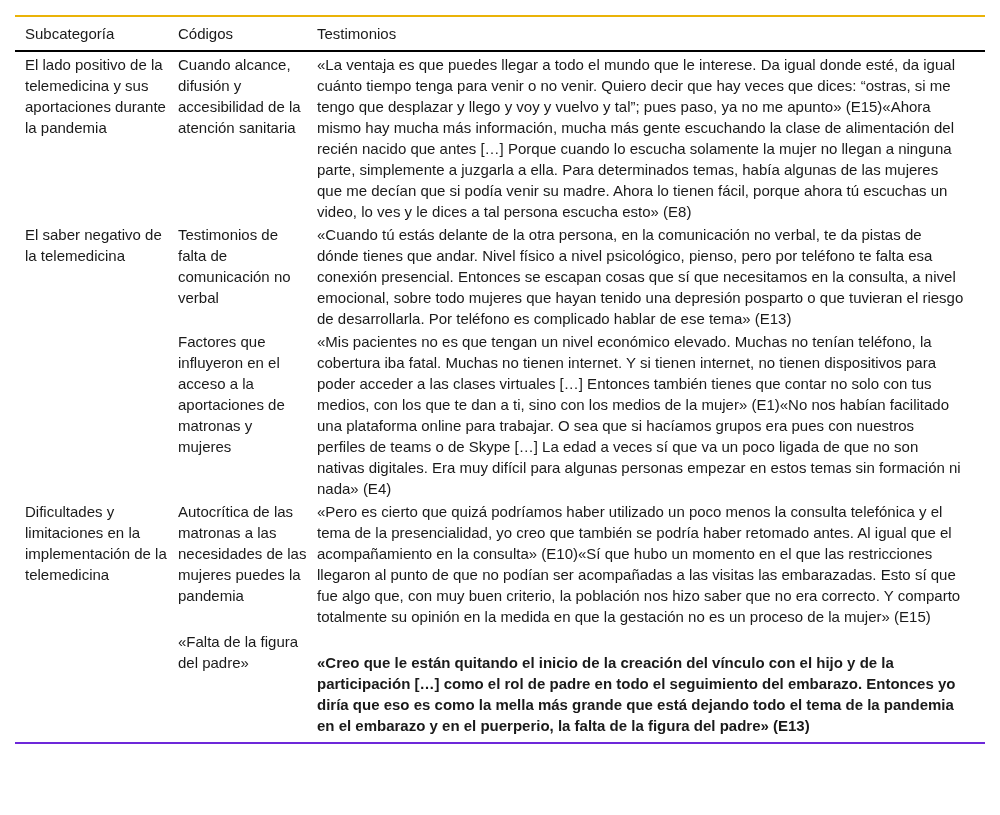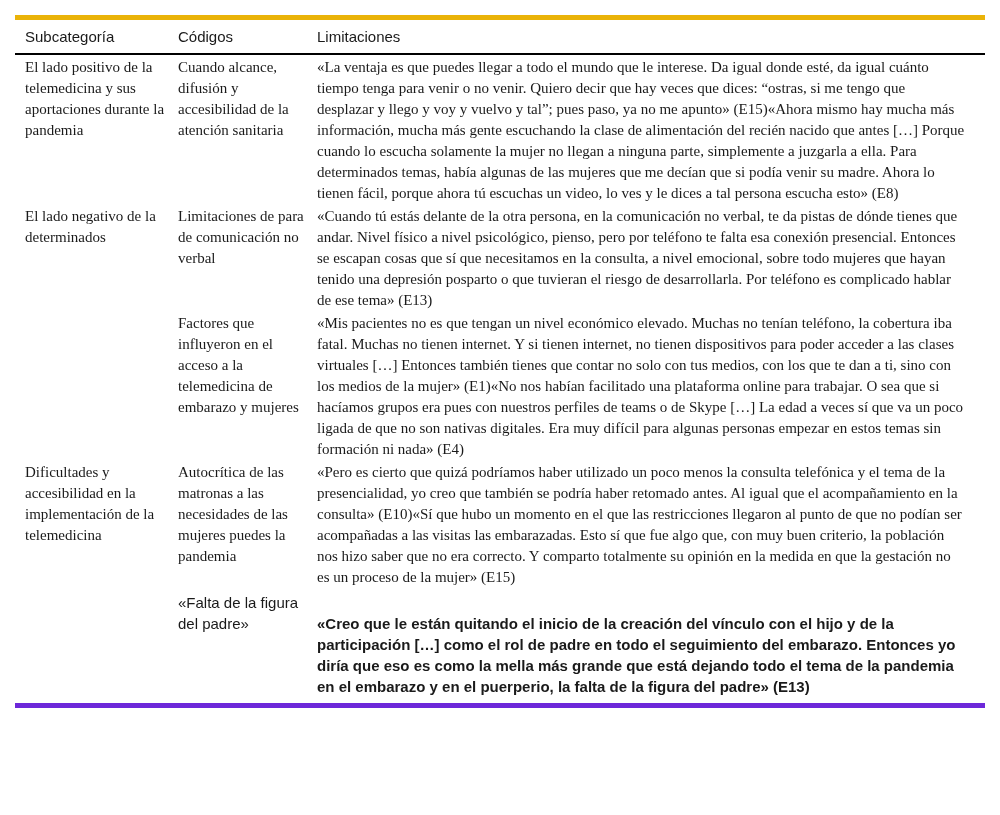--- a/index.html
+++ b/index.html
@@ -1,62 +1,62 @@
 <!DOCTYPE html>
 <html><head>
   <meta charset="utf-8">
   <style>
     html, body { margin: 0; padding: 0; background: #ffffff; }
     body { width: 1000px; height: 815px; position: relative; overflow: hidden;
       font-family: "Liberation Sans", sans-serif; color: #1a1a1a; font-size: 15px; }
     .tbl { position: absolute; left: 15px; top: 15px; width: 970px; border-collapse: collapse; }
     .tbl th, .tbl td { text-align: left; vertical-align: top; font-weight: normal;
       line-height: 21px; padding: 0 0 0 10px; }
-    .tbl thead tr { border-top: 5px solid #eab308; border-bottom: 2px solid #000; }
+    .tbl thead tr { border-top: 2px solid #eab308; border-bottom: 2px solid #000; }
     .tbl thead th { padding-top: 6px; padding-bottom: 6px; }
-    .tbl tbody tr.last { border-bottom: 5px solid #6d28d9; }
+    .tbl tbody tr.last { border-bottom: 2px solid #6d28d9; }
     .c1 { width: 143px; }
     .c2 { width: 129px; }
     .c3 { padding-right: 20px !important; }
     td { padding-bottom: 0; }
     .sp-top td { padding-top: 2px; }
-    .pad-after td { padding-bottom: 2px; font-family: Liberation Serif, serif; }
+    .pad-after td { padding-bottom: 2px; }
     .last td { padding-bottom: 6px; }
     .gap td.c3 { padding-top: 23px; font-weight: bold; }
     .gap td.c2 { padding-top: 2px; }
   </style>
 </head>
 <body>
 
 <table class="tbl">
   <thead>
     <tr>
       <th class="c1">Subcategoría</th>
       <th class="c2">Códigos</th>
-      <th class="c3">Limitaciones</th>
+      <th class="c3">Testimonios</th>
     </tr>
   </thead>
   <tbody>
     <tr class="sp-top pad-after">
       <td class="c1">El lado positivo de la telemedicina y sus aportaciones durante la pandemia</td>
       <td class="c2">Cuando alcance, difusión y accesibilidad de la atención sanitaria</td>
       <td class="c3">«La ventaja es que puedes llegar a todo el mundo que le interese. Da igual donde esté, da igual cuánto tiempo tenga para venir o no venir. Quiero decir que hay veces que dices: “ostras, si me tengo que desplazar y llego y voy y vuelvo y tal”; pues paso, ya no me apunto» (E15)«Ahora mismo hay mucha más información, mucha más gente escuchando la clase de alimentación del recién nacido que antes […] Porque cuando lo escucha solamente la mujer no llegan a ninguna parte, simplemente a juzgarla a ella. Para determinados temas, había algunas de las mujeres que me decían que si podía venir su madre. Ahora lo tienen fácil, porque ahora tú escuchas un video, lo ves y le dices a tal persona escucha esto» (E8)</td>
     </tr>
     <tr class="pad-after">
-      <td class="c1">El lado negativo de la determinados</td>
-      <td class="c2">Limitaciones de para de comunicación no verbal</td>
+      <td class="c1">El saber negativo de la telemedicina</td>
+      <td class="c2">Testimonios de falta de comunicación no verbal</td>
       <td class="c3">«Cuando tú estás delante de la otra persona, en la comunicación no verbal, te da pistas de dónde tienes que andar. Nivel físico a nivel psicológico, pienso, pero por teléfono te falta esa conexión presencial. Entonces se escapan cosas que sí que necesitamos en la consulta, a nivel emocional, sobre todo mujeres que hayan tenido una depresión posparto o que tuvieran el riesgo de desarrollarla. Por teléfono es complicado hablar de ese tema» (E13)</td>
     </tr>
     <tr class="pad-after">
       <td class="c1"></td>
-      <td class="c2">Factores que influyeron en el acceso a la telemedicina de embarazo y mujeres</td>
+      <td class="c2">Factores que influyeron en el acceso a la aportaciones de matronas y mujeres</td>
       <td class="c3">«Mis pacientes no es que tengan un nivel económico elevado. Muchas no tenían teléfono, la cobertura iba fatal. Muchas no tienen internet. Y si tienen internet, no tienen dispositivos para poder acceder a las clases virtuales […] Entonces también tienes que contar no solo con tus medios, con los que te dan a ti, sino con los medios de la mujer» (E1)«No nos habían facilitado una plataforma online para trabajar. O sea que si hacíamos grupos era pues con nuestros perfiles de teams o de Skype […] La edad a veces sí que va un poco ligada de que no son nativas digitales. Era muy difícil para algunas personas empezar en estos temas sin formación ni nada» (E4)</td>
     </tr>
     <tr class="pad-after">
-      <td class="c1">Dificultades y accesibilidad en la implementación de la telemedicina</td>
+      <td class="c1">Dificultades y limitaciones en la implementación de la telemedicina</td>
       <td class="c2">Autocrítica de las matronas a las necesidades de las mujeres puedes la pandemia</td>
       <td class="c3">«Pero es cierto que quizá podríamos haber utilizado un poco menos la consulta telefónica y el tema de la presencialidad, yo creo que también se podría haber retomado antes. Al igual que el acompañamiento en la consulta» (E10)«Sí que hubo un momento en el que las restricciones llegaron al punto de que no podían ser acompañadas a las visitas las embarazadas. Esto sí que fue algo que, con muy buen criterio, la población nos hizo saber que no era correcto. Y comparto totalmente su opinión en la medida en que la gestación no es un proceso de la mujer» (E15)</td>
     </tr>
     <tr class="gap last">
       <td class="c1"></td>
       <td class="c2">«Falta de la figura del padre»</td>
       <td class="c3">«Creo que le están quitando el inicio de la creación del vínculo con el hijo y de la participación […] como el rol de padre en todo el seguimiento del embarazo. Entonces yo diría que eso es como la mella más grande que está dejando todo el tema de la pandemia en el embarazo y en el puerperio, la falta de la figura del padre» (E13)</td>
     </tr>
   </tbody>
 </table>

